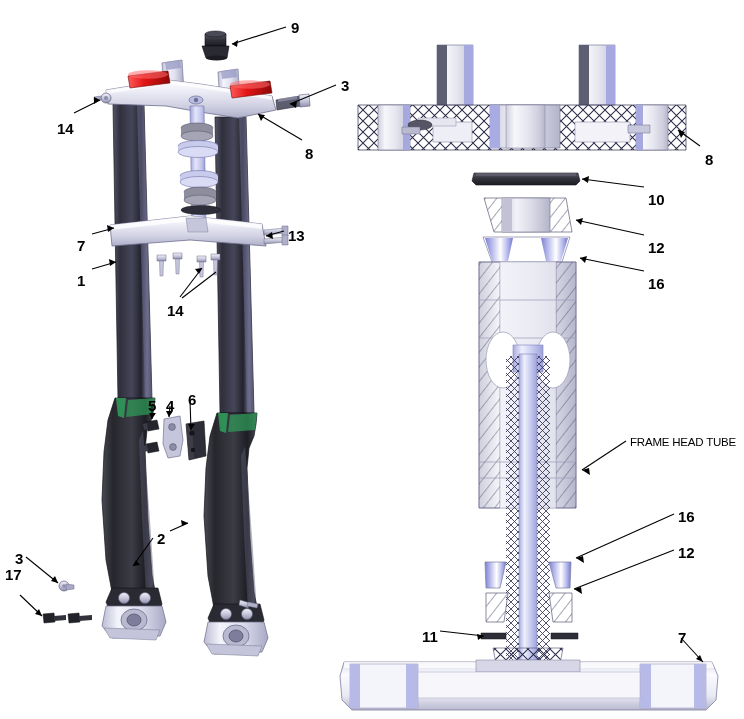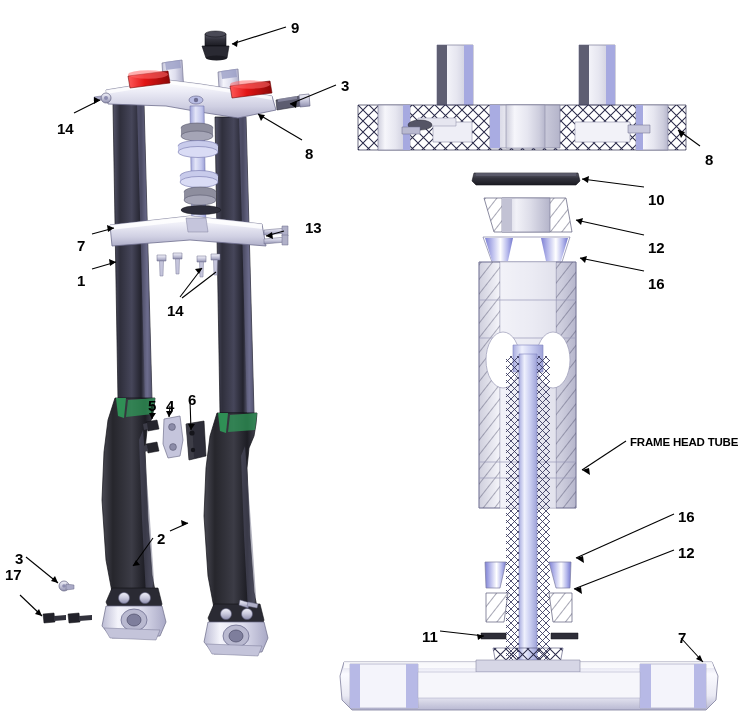--- a/index.html
+++ b/index.html
@@ -31,21 +31,21 @@
     font-weight: bold;
     font-size: 15px;
     color: #000000;
     line-height: 1;
     white-space: nowrap;
     user-select: none;
   }
   .frame-label {
     position: absolute;
     font-family: "Liberation Sans", sans-serif;
-    font-weight: bold;
+    font-weight: normal;
     font-size: 11.5px;
     letter-spacing: -0.2px;
     color: #000000;
     white-space: nowrap;
     user-select: none;
   }
 </style>
 </head>
 <body>
 
@@ -532,21 +532,21 @@
   </svg>
 
   <div>
     <span class="callout-num" style="left:291px; top:20px;">9</span>
     <span class="callout-num" style="left:341px; top:78px;">3</span>
     <span class="callout-num" style="left:57px;  top:121px;">14</span>
     <span class="callout-num" style="left:305px; top:146px;">8</span>
     <span class="callout-num" style="left:705px; top:152px;">8</span>
     <span class="callout-num" style="left:648px; top:192px;">10</span>
     <span class="callout-num" style="left:77px;  top:238px;">7</span>
-    <span class="callout-num" style="left:288px; top:220px;margin-left:17px;">13</span>
+    <span class="callout-num" style="left:288px; top:228px;">13</span>
     <span class="callout-num" style="left:648px; top:240px;">12</span>
     <span class="callout-num" style="left:77px;  top:273px;">1</span>
     <span class="callout-num" style="left:648px; top:276px;">16</span>
     <span class="callout-num" style="left:167px; top:303px;">14</span>
     <span class="callout-num" style="left:148px; top:398px;">5</span>
     <span class="callout-num" style="left:166px; top:398px;">4</span>
     <span class="callout-num" style="left:188px; top:392px;">6</span>
     <span class="callout-num" style="left:157px; top:531px;">2</span>
     <span class="callout-num" style="left:678px; top:509px;">16</span>
     <span class="callout-num" style="left:678px; top:545px;">12</span>

